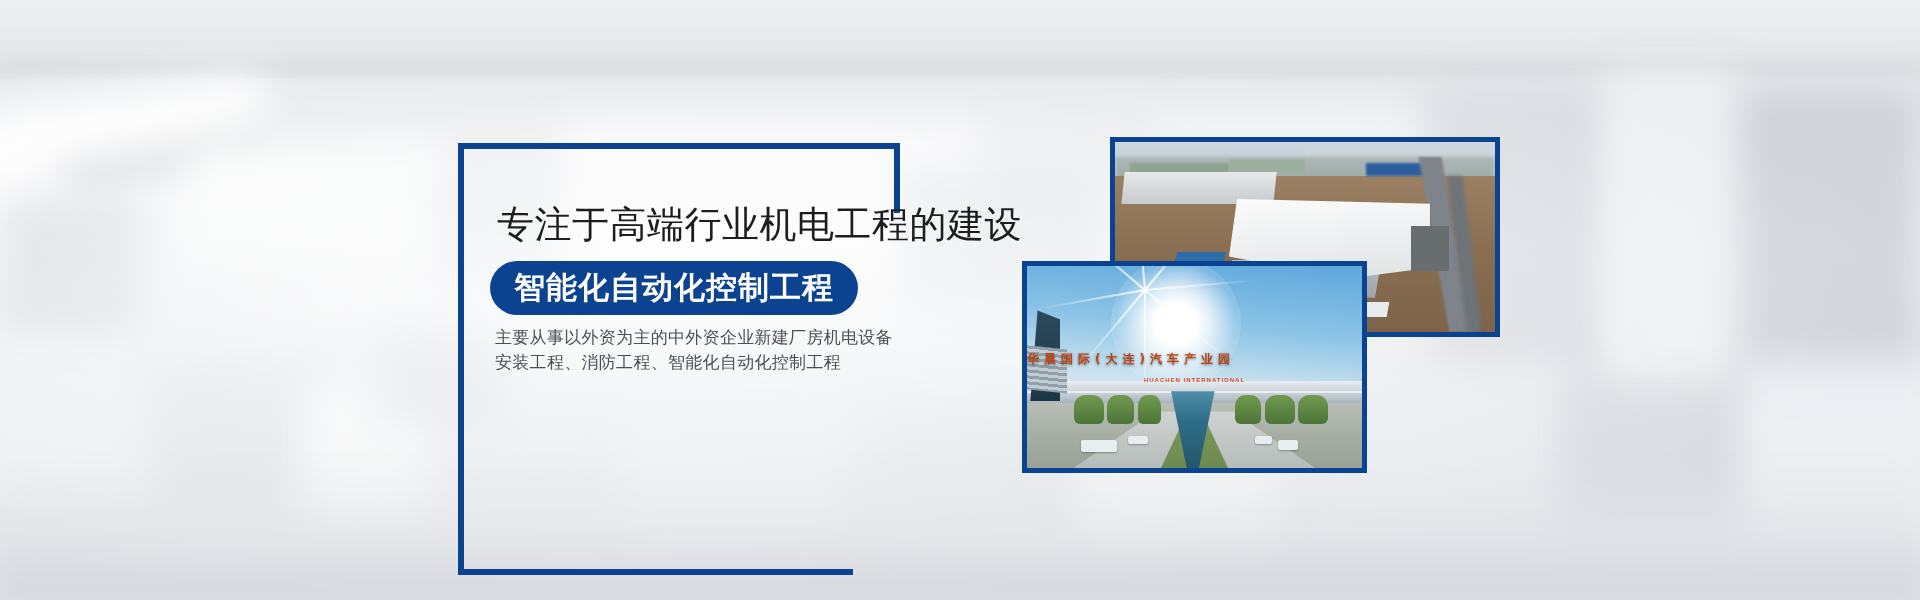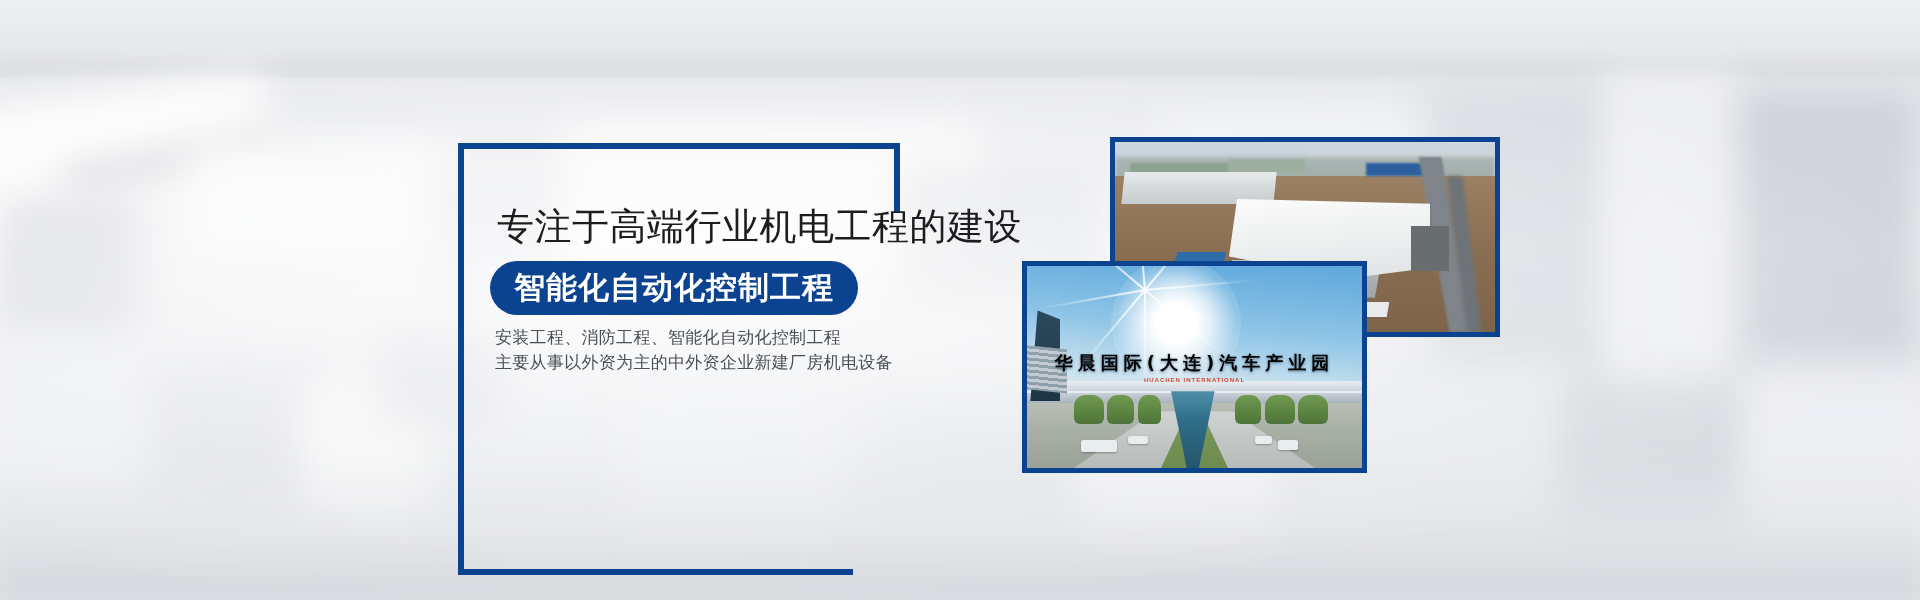--- a/index.html
+++ b/index.html
@@ -69,21 +69,21 @@
   .fr-top    { left:0;    top:0;    width:442px; height:6px; }
   .fr-left   { left:0;    top:0;    width:6px;   height:432px; }
   .fr-right  { left:436px;top:0;    width:6px;   height:70px; }
   .fr-bottom { left:0;    top:426px;width:395px; height:6px; }
 
   
   #headline {
     position:absolute; left:497px; top:200px;
     font-size:37px; line-height:54px; color:#1d1d1f;
     letter-spacing:.5px; white-space:nowrap;
-    font-family:Liberation Sans, sans-serif;
+    font-family:Liberation Mono, monospace;
   }
 
   
   #badge {
     position:absolute; left:490px; top:261px;
     height:54px; padding:0 24px;
     display:flex; align-items:center;
     background:#0c4391; border-radius:27px;
     color:#ffffff; font-size:31px; font-weight:bold;
     letter-spacing:1px; white-space:nowrap;
@@ -173,21 +173,21 @@
               background:linear-gradient(180deg,#7e9a5c 0%,#6d8a50 100%);
               clip-path:polygon(38% 0%,62% 0%,100% 100%,0% 100%); }
   .g-trees  { position:absolute; top:64%; height:14%;
               background:linear-gradient(180deg,#6f9a4f 0%,#4d7438 100%);
               border-radius:40% 40% 20% 20%; filter:blur(.6px); }
   .g-bldg   { position:absolute; right:0; top:60%; width:16%; height:26%;
               background:linear-gradient(180deg,#7fb5cf 0%,#4e8aa8 100%); }
   .g-bus    { position:absolute; background:#e8edf0; border-radius:2px;
               box-shadow:0 1px 2px rgba(0,0,0,.3); }
   .g-signtxt{ position:absolute; left:0; top:42%; width:100%;
-              text-align:center; color:#000000; font-size:18px; letter-spacing:5px;
+              text-align:left; color:#c2410c; font-size:12px; letter-spacing:5px;
               font-weight:bold; white-space:nowrap;
               text-shadow:0 1px 3px rgba(0,40,70,.55);
               font-family:"DejaVu Sans","Liberation Sans",sans-serif; }
   .g-signsub{ position:absolute; left:0; top:55%; width:100%;
               text-align:center; color:#d84a2a; font-size:6px; letter-spacing:1px;
               font-weight:bold; white-space:nowrap; }
 </style>
 </head>
 <body>
 
@@ -228,22 +228,22 @@
     <div class="fr-line fr-bottom"></div>
   </div>
 
   <div id="headline">专注于高端行业机电工程的建设</div>
 
   <div id="badge">
     <span>智能化自动化控制工程</span>
   </div>
 
   <div id="subtitle">
+    <div>主要从事以外资为主的中外资企业新建厂房机电设备</div>
     <div>安装工程、消防工程、智能化自动化控制工程</div>
-    <div>主要从事以外资为主的中外资企业新建厂房机电设备</div>
   </div>
 
   <div class="photo" id="photo-aerial">
     <div class="ph-inner">
       <div class="aer-sky"></div>
       <div class="aer-city"></div>
       <div class="aer-far"></div>
       <div class="aer-ground"></div>
       <div class="aer-green1"></div>
       <div class="aer-green2"></div>

